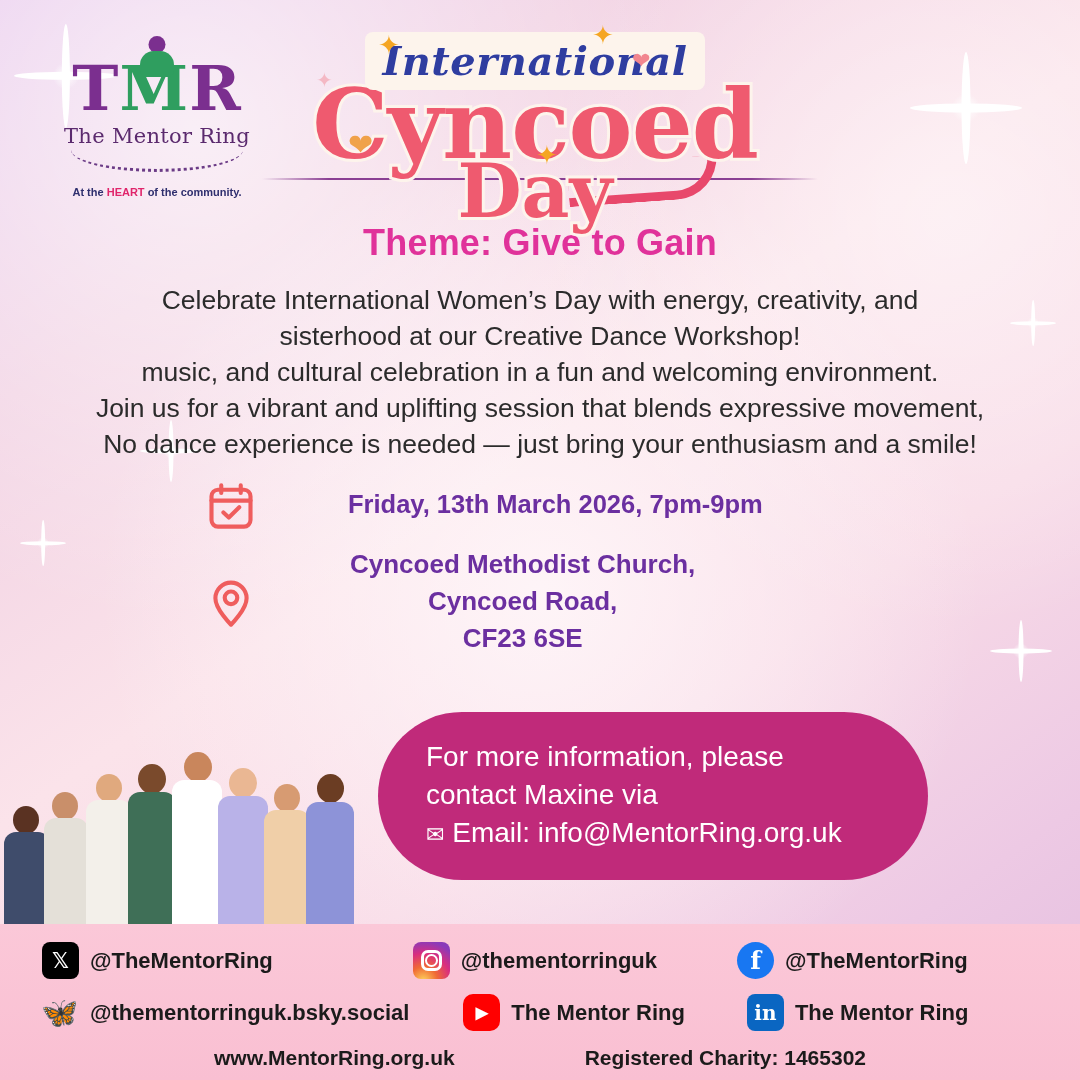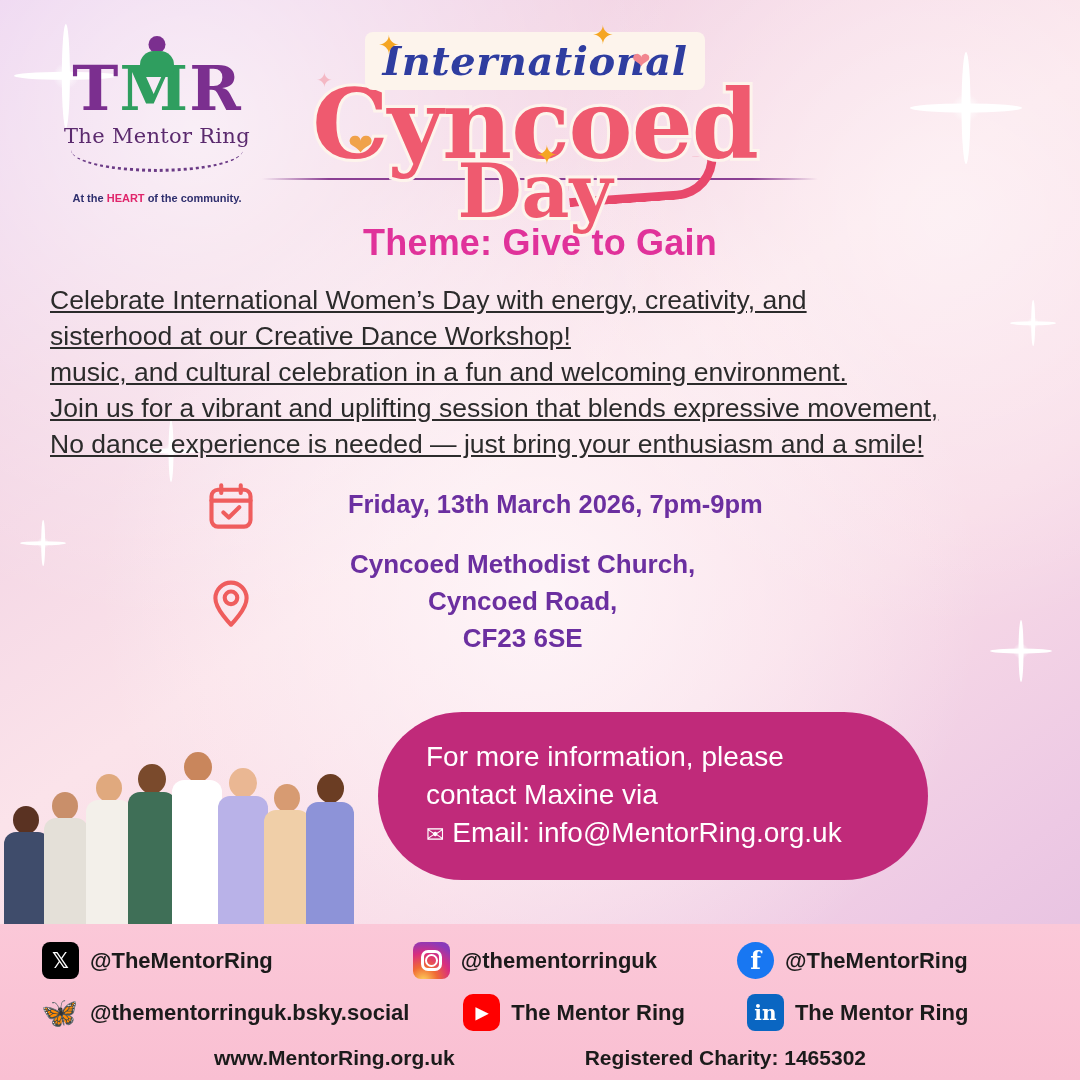--- a/index.html
+++ b/index.html
@@ -58,21 +58,21 @@
   }
   .logo-name {
     font-family: "DejaVu Serif", serif;
     font-size: 21px; color: #5b2a6e; margin-top: 4px; letter-spacing: .3px;
   }
   .logo-arc {
     margin: 2px auto 0; width: 172px; height: 22px;
     border-bottom: 3px dotted #6b3b86; border-radius: 50%/0 0 100% 100%;
   }
   .logo-tag {
-    font-size: 11px; font-weight: bold; color: #2f2f6e; margin-top: 20px;
+    font-size: 11px; font-weight: bold; color: #2f2f6e; margin-top: 14px;
   }
   .logo-tag .heart { color: #e0256b; }
 
   .divider-line {
     position: absolute; top: 178px; left: 262px; width: 556px; height: 2px;
     background: linear-gradient(90deg, rgba(120,40,130,0) 0%, #8a3f93 12%, #8a3f93 88%, rgba(120,40,130,0) 100%);
   }
 
   
   .iwd {
@@ -119,22 +119,22 @@
   .deco { position: absolute; font-size: 26px; line-height: 1; z-index: 4; }
 
   
   .theme {
     position: absolute; top: 222px; left: 0; width: 1080px; text-align: center;
     font-size: 36px; font-weight: bold; color: #e0329a;
     letter-spacing: .2px;
   }
   .body-copy {
     position: absolute; top: 282px; left: 50px; width: 980px;
-    color: #2b2b2b;
-    font-size: 26.5px; line-height: 1.36; text-decoration: underline;
+    text-align: center; color: #2b2b2b;
+    font-size: 26.5px; line-height: 1.36;
   }
   .body-copy p { margin: 0; }
 
   
   .detail-row { position: absolute; display: flex; align-items: center; }
   .icon-box { width: 62px; display: flex; justify-content: center; padding-top: 4px; }
   .detail-text {
     color: #6b2fa0; font-weight: bold; font-size: 26px; line-height: 1.42;
     text-align: center;
   }

